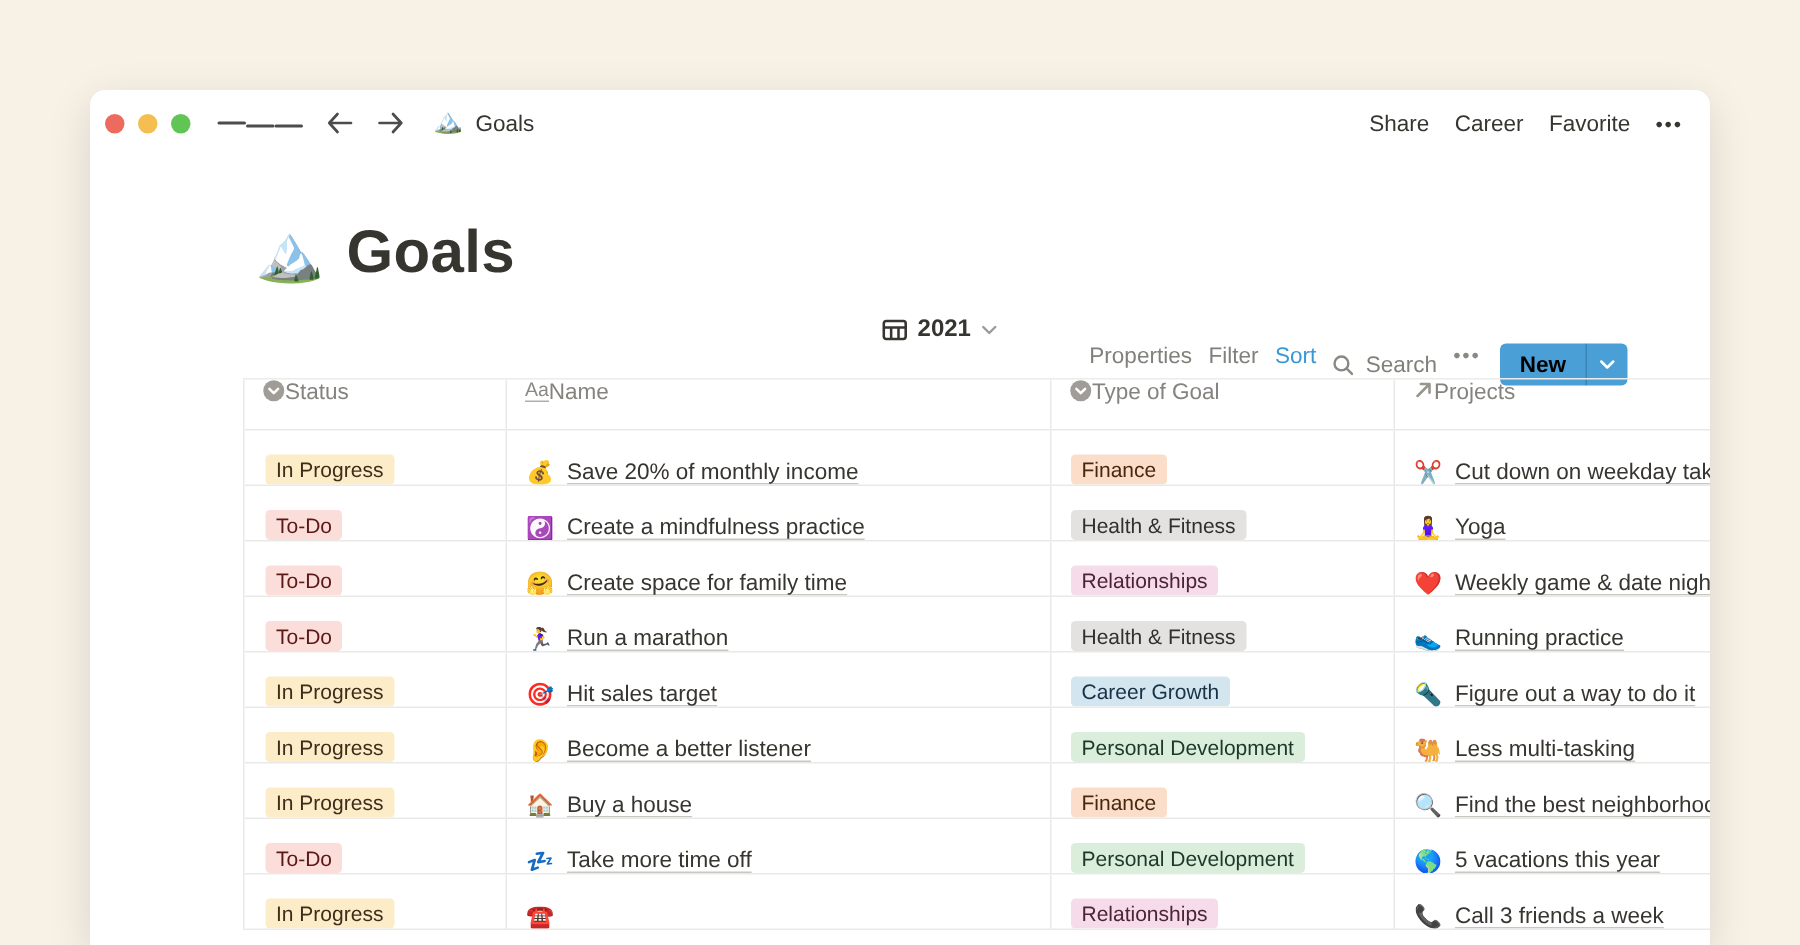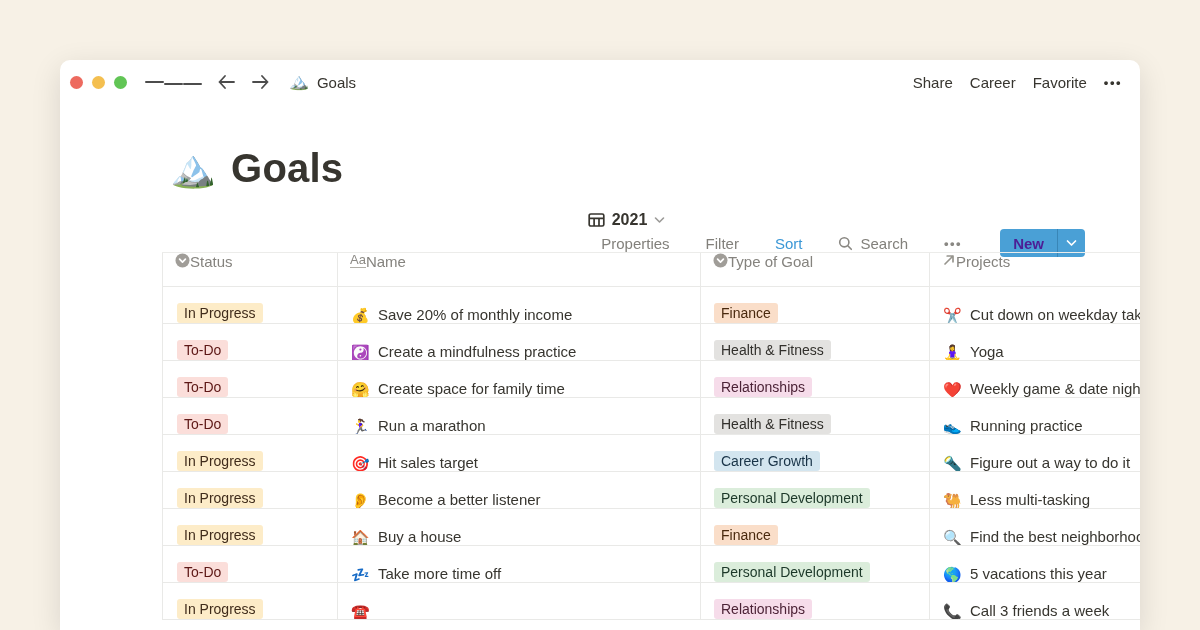--- a/index.html
+++ b/index.html
@@ -30,25 +30,25 @@
   .topbar-actions > span{ cursor:default; }
   .dots{ letter-spacing:1.5px; font-weight:700; font-size:13px; }
   
   .heading{ display:flex; align-items:center; gap:15px; margin:42px 0 0 110px; }
   .heading-emoji{ font-size:37px; line-height:1; }
   .heading-title{ font-size:40px; font-weight:700; letter-spacing:.2px; color:#37352f; }
   
   .toolbar{ position:relative; display:flex; align-items:center; height:42px; margin-top:20px; padding:0 55px 0 108px;flex-direction:column; }
   .toolbar::after{ content:""; position:absolute; left:102px; right:0; bottom:0; height:1px; background:#ececea; }
   .view-switcher{ display:flex; align-items:center; gap:7px; font-size:16px; font-weight:700; color:#37352f; }
-  .toolbar-right{ margin-left:auto; display:flex; align-items:center; gap:36px; font-size:15px; color:#82807b; }
+  .toolbar-right{ margin-left:auto; display:flex; gap:11px; font-size:15px; color:#82807b; }
   .sort-label{ color:#3a97d6; }
   .search-group{ display:flex; align-items:center; gap:7px; }
   .toolbar-dots{ color:#8a8883; }
-  .new-btn{ display:flex; align-items:stretch; height:28px; margin-left:2px; border-radius:4px; overflow:hidden; background:#4aa0d6; color:#4c1d95; }
+  .new-btn{ display:flex; align-items:stretch; height:28px; margin-left:2px; border-radius:4px; overflow:hidden; background:#4aa0d6; color:#000000; }
   .new-main{ display:flex; align-items:center; padding:0 13px; font-size:15px; font-weight:600; }
   .new-divider{ width:1px; background:rgba(13,68,105,.28); }
   .new-chevron{ width:27px; display:flex; align-items:center; justify-content:center; }
   
   .table{ margin-left:102px; width:1115px; border-left:1px solid #e9e9e7; }
   .thead{ display:flex; height:34px; }
   .th{ display:flex; align-items:flex-start; gap:0; padding-left:12px; font-size:15px; color:#85837e; border-right:1px solid #e9e9e7; border-bottom:1px solid #e9e9e7; }
   .tr{ display:flex; height:37px; }
   .td{ display:flex; align-items:flex-end; padding-left:13px; border-right:1px solid #e9e9e7; border-bottom:1px solid #e9e9e7; overflow:hidden; }
   .col-status{ width:175px; } .col-name{ width:363px; } .col-type{ width:229px; } .col-projects{ width:310px; }

